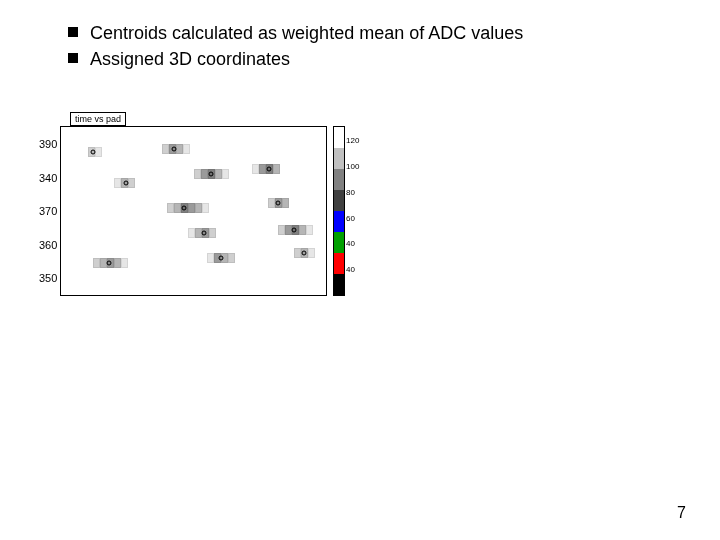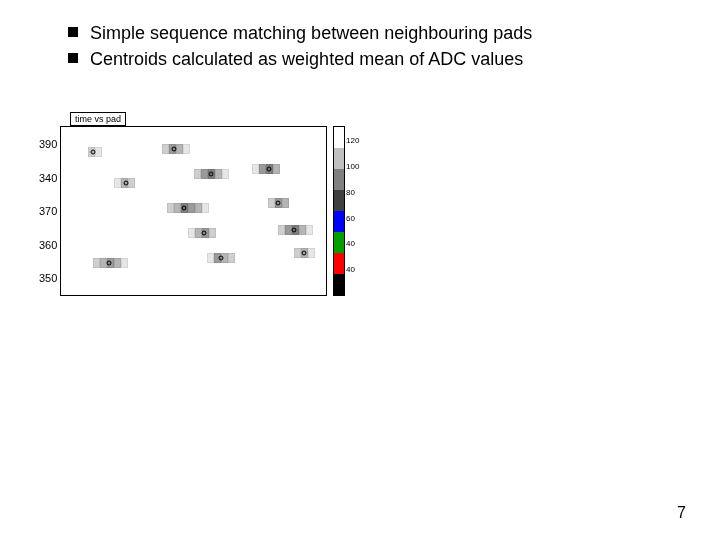--- a/index.html
+++ b/index.html
@@ -144,22 +144,22 @@
     right: 34px;
     font-size: 16px;
   }
 </style>
 </head>
 <body>
 
 <div class="slide">
 
   <ul class="bullets">
-    <li>Simple sequence matching between neighbouring pads</li>
     <li>Centroids calculated as weighted mean of ADC values</li>
+    <li>Assigned 3D coordinates</li>
   </ul>
 
   <div class="lower">
 
     <div class="chart-wrap">
       <div class="chart-title-box">time vs pad</div>
       <div class="chart">
         <div class="plot-area" id="plot">
             <span class="ytick" style="top: 90%;">350</span>
             <span class="ytick" style="top: 70%;">360</span>

